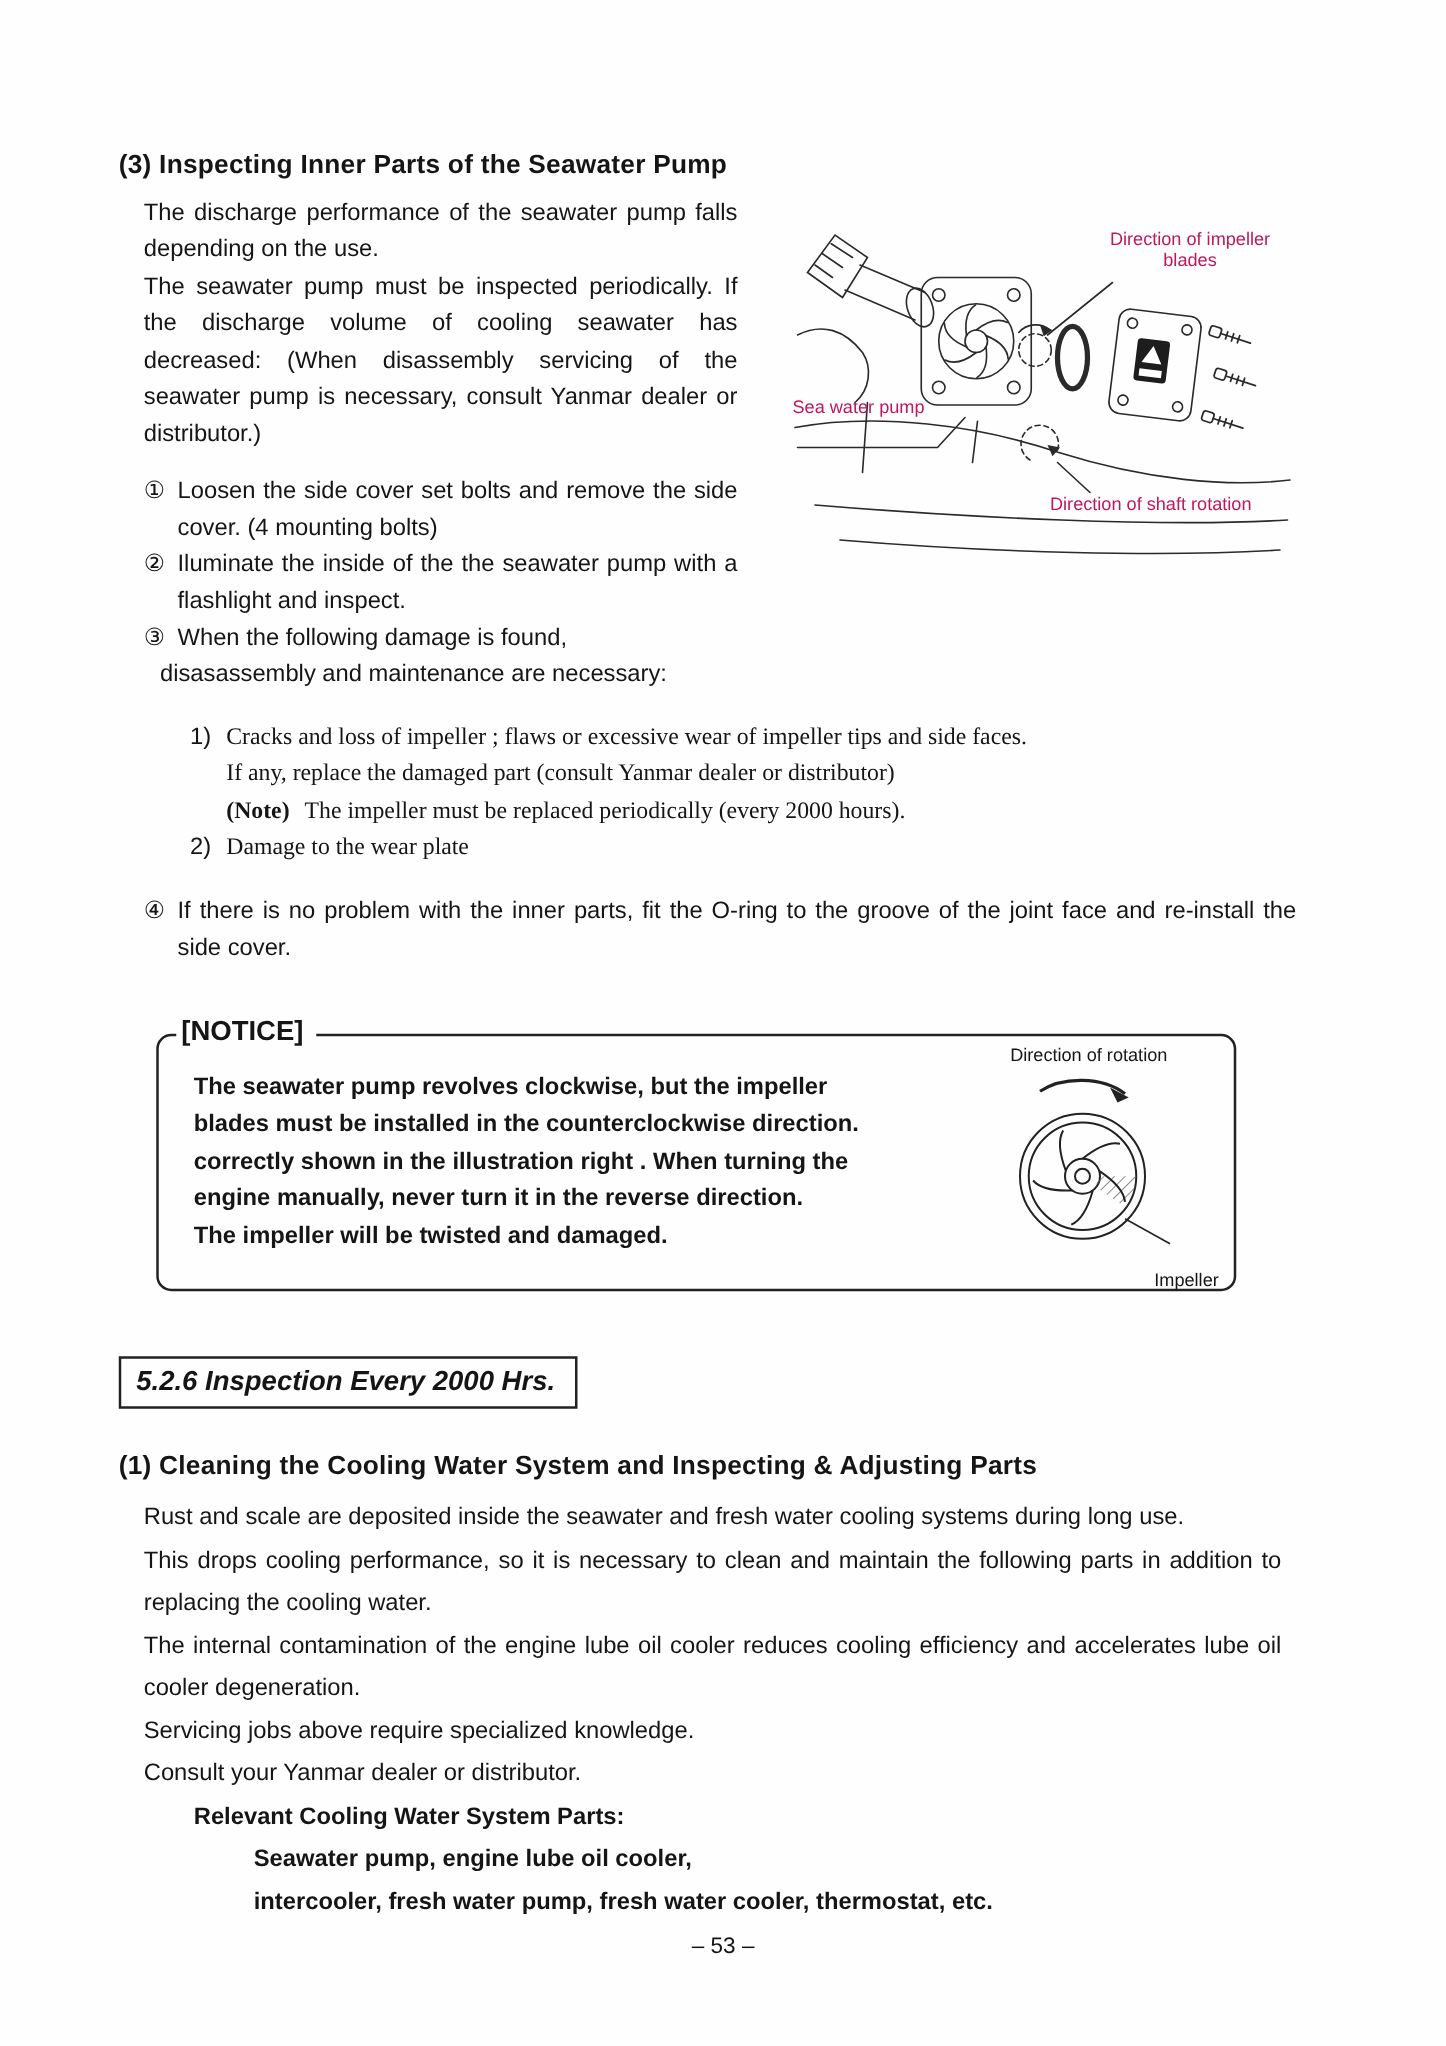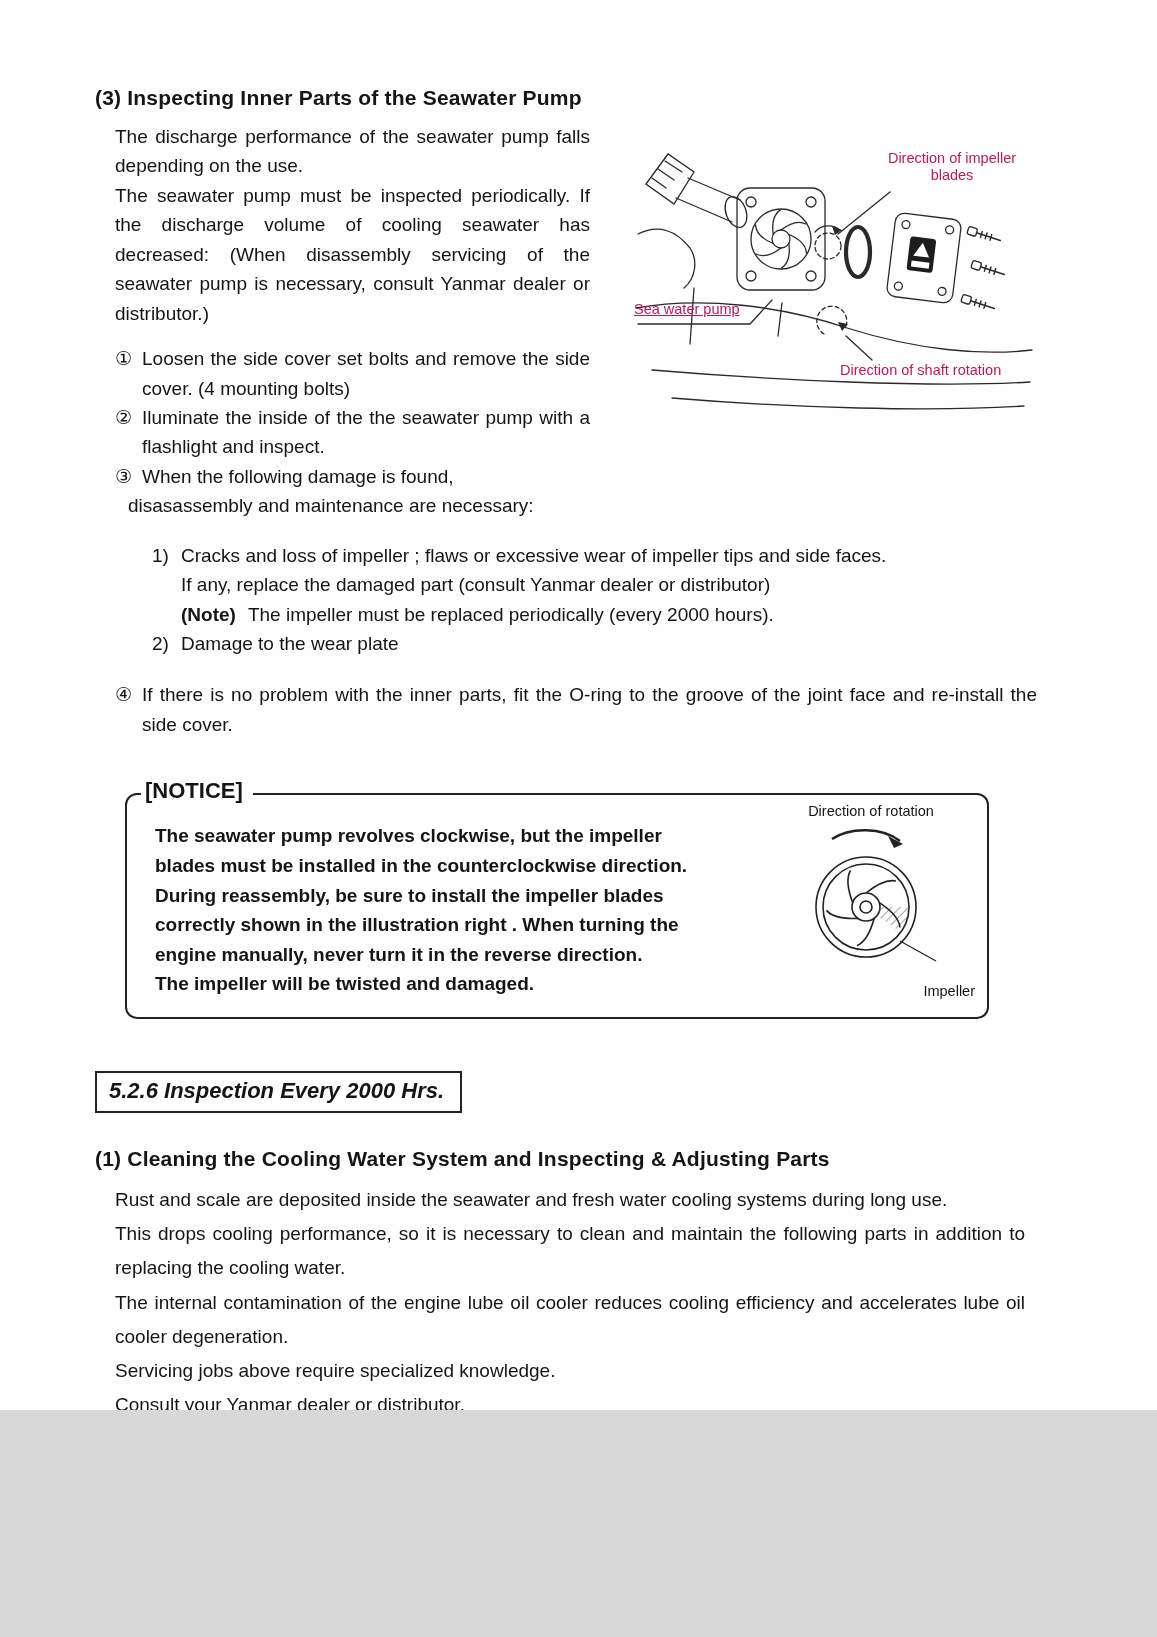--- a/index.html
+++ b/index.html
@@ -1,43 +1,43 @@
 <!DOCTYPE html>
 <html><head>
 <meta charset="utf-8">
 <style>
   * { margin:0; padding:0; box-sizing:border-box; }
   html,body { background:#d8d8d8; }
   .page {
-    width:1157px; height:1410px; background:#fefefe; position:relative;
-    margin:0 auto; padding:86px 120px 0 95px; color:#151515;
+    width:1157px; height:1637px; background:#fefefe; position:relative;
+    margin:0 auto; padding:120px 120px 0 95px; color:#151515;
     font-family:"Liberation Sans","DejaVu Sans",sans-serif;
     overflow:hidden;
   }
   .h-main { font-size:21px; font-weight:700; letter-spacing:0.2px; }
   .sec3-body { margin:12px 0 0 20px; font-size:19px; line-height:1.55; }
   .body-par { text-align:justify; }
 
   
   .fig1 { float:right; width:405px; height:292px; margin:16px 0 8px 42px; position:relative; }
   .fig-label { position:absolute; font-size:14.5px; line-height:1.2; color:#be185d; }
   .lab-blades { left:236px; top:12px; width:168px; text-align:center; }
-  .lab-pump   { left:2px;  top:163px;text-decoration:underline; }
+  .lab-pump   { left:2px;  top:146px; }
   .lab-shaft  { left:208px; top:224px; width:195px; }
 
   .steps { width:484px; margin-top:16px; }
   .step { display:flex; }
   .step .num { flex:none; width:27px; font-family:"DejaVu Sans",sans-serif; }
   .step .stext { flex:1; text-align:justify; }
   .step3-cont { margin-left:13px; }
 
   .damage-list { margin:20px 0 0 37px; }
   .ditem { display:flex; }
   .ditem .dnum { flex:none; width:29px; }
-  .dbody { flex:1; }
+  .dbody { flex:1;font-family:Liberation Serif, serif; }
   .bold { font-weight:700; }
   .dnote-text { margin-left:12px; }
 
   .step4 { margin-top:22px; }
   .stext4 { flex:1; }
 
   
   .notice { position:relative; margin:54px 0 0 30px; width:864px; min-height:206px;
     border:2.5px solid #222; border-radius:12px; padding:26px 232px 18px 28px; clear:both; }
   .notice-label { position:absolute; top:-17px; left:14px; background:#fefefe;
@@ -201,21 +201,20 @@
       </div>
     </div>
 
   </div>
 
   <div class="notice">
     <div class="notice-label">[NOTICE]</div>
     <div class="notice-lines">
       <div>The seawater pump revolves clockwise, but the impeller</div>
       <div>blades must be installed in the counterclockwise direction.</div>
-      <div>During reassembly, be sure to install the impeller blades</div>
       <div>correctly shown in the illustration right .  When turning the</div>
       <div>engine manually, never turn it in the reverse direction.</div>
       <div>The impeller will be twisted and damaged.</div>
     </div>
     <div class="notice-fig">
       <div class="nf-top">Direction of rotation</div>
       <svg viewBox="0 0 175 152" width="175" height="152">
         <defs>
           <pattern id="hatch" width="6" height="6" patternUnits="userSpaceOnUse" patternTransform="rotate(45)">
             <line x1="0" y1="0" x2="0" y2="6" stroke="#666" stroke-width="1.2"></line>

